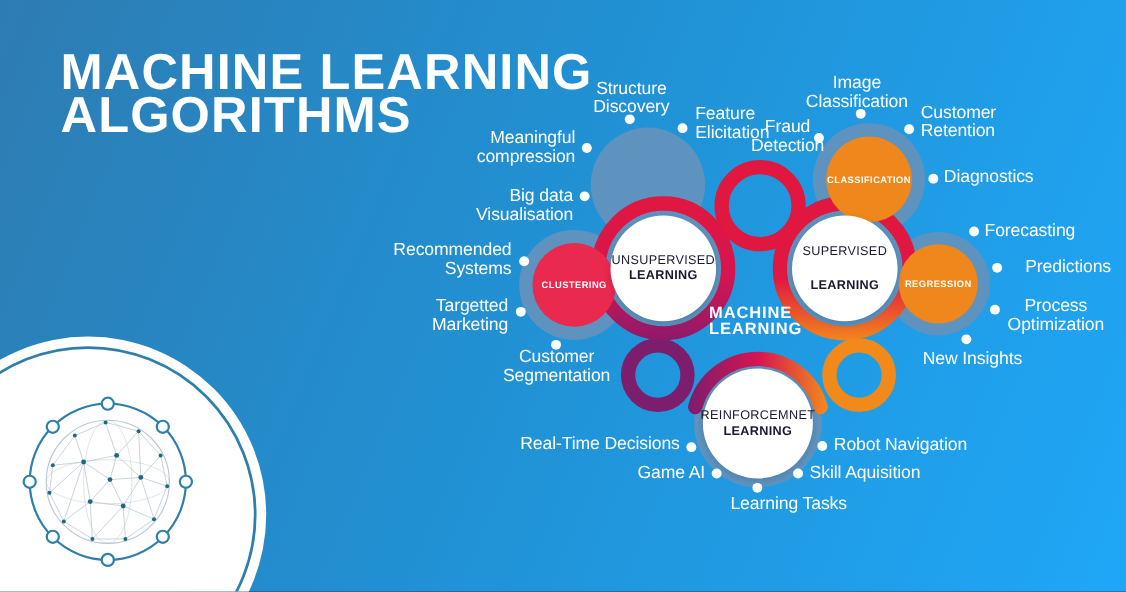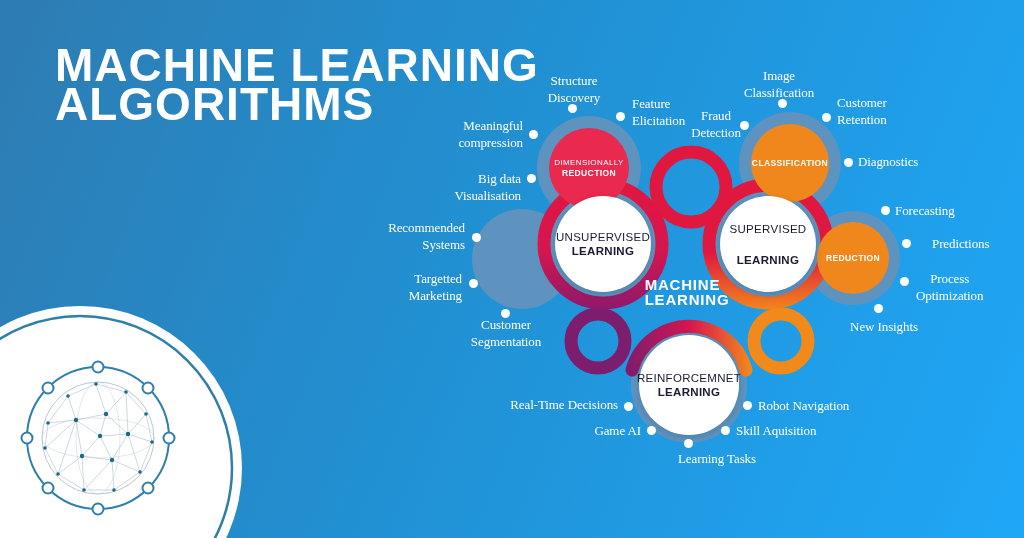--- a/index.html
+++ b/index.html
@@ -41,22 +41,22 @@
   .hub-sup{left:720px;top:196px;width:96px;height:96px;gap:17px;}
   .hub-rein{left:639px;top:335px;width:100px;height:100px;}
 
   .center-label{
     position:absolute;left:687px;top:292px;z-index:4;transform:translate(-50%,-50%);
     color:#fff;font-weight:700;font-size:15px;line-height:15px;letter-spacing:.8px;text-align:left;
   }
 
   .sat-dot{position:absolute;z-index:4;width:9px;height:9px;border-radius:50%;background:#fff;}
   .sat-label{
-    position:absolute;z-index:4;color:#fff;font-size:13px;line-height:17px;
-    white-space:pre-line;transform:translateY(-50%);letter-spacing:-.1px;font-family:Liberation Serif, serif;
+    position:absolute;z-index:4;color:#fff;font-size:16px;line-height:17px;
+    white-space:pre-line;transform:translateY(-50%);letter-spacing:-.1px;
   }
   .sat-left{text-align:left;}
   .sat-right{text-align:right;}
   .sat-center{text-align:center;transform:translate(-50%,-50%);}
 </style>
 </head>
 <body>
 
 <div class="stage">
 
@@ -138,31 +138,31 @@
         </g>
       </g>
     </g>
   </svg>
 
   <div class="title">
     <div>MACHINE LEARNING</div>
     <div>ALGORITHMS</div>
   </div>
 
-  <div class="cat cat-dim cat-red">
-    <span>DIMENSIONALLY</span>
-    <b>REDUCTION</b>
-  </div>
   <div class="cat cat-cls cat-orange">
     <span></span>
     <b>CLASSIFICATION</b>
   </div>
+  <div class="cat cat-clu cat-red">
+    <span></span>
+    <b>CLUSTERING</b>
+  </div>
   <div class="cat cat-reg cat-orange">
     <span></span>
-    <b>REDUCTION</b>
+    <b>REGRESSION</b>
   </div>
 
   <div class="hub hub-unsup">
     <span>UNSUPERVISED</span>
     <b>LEARNING</b>
   </div>
   <div class="hub hub-sup">
     <span>SUPERVISED</span>
     <b>LEARNING</b>
   </div>

